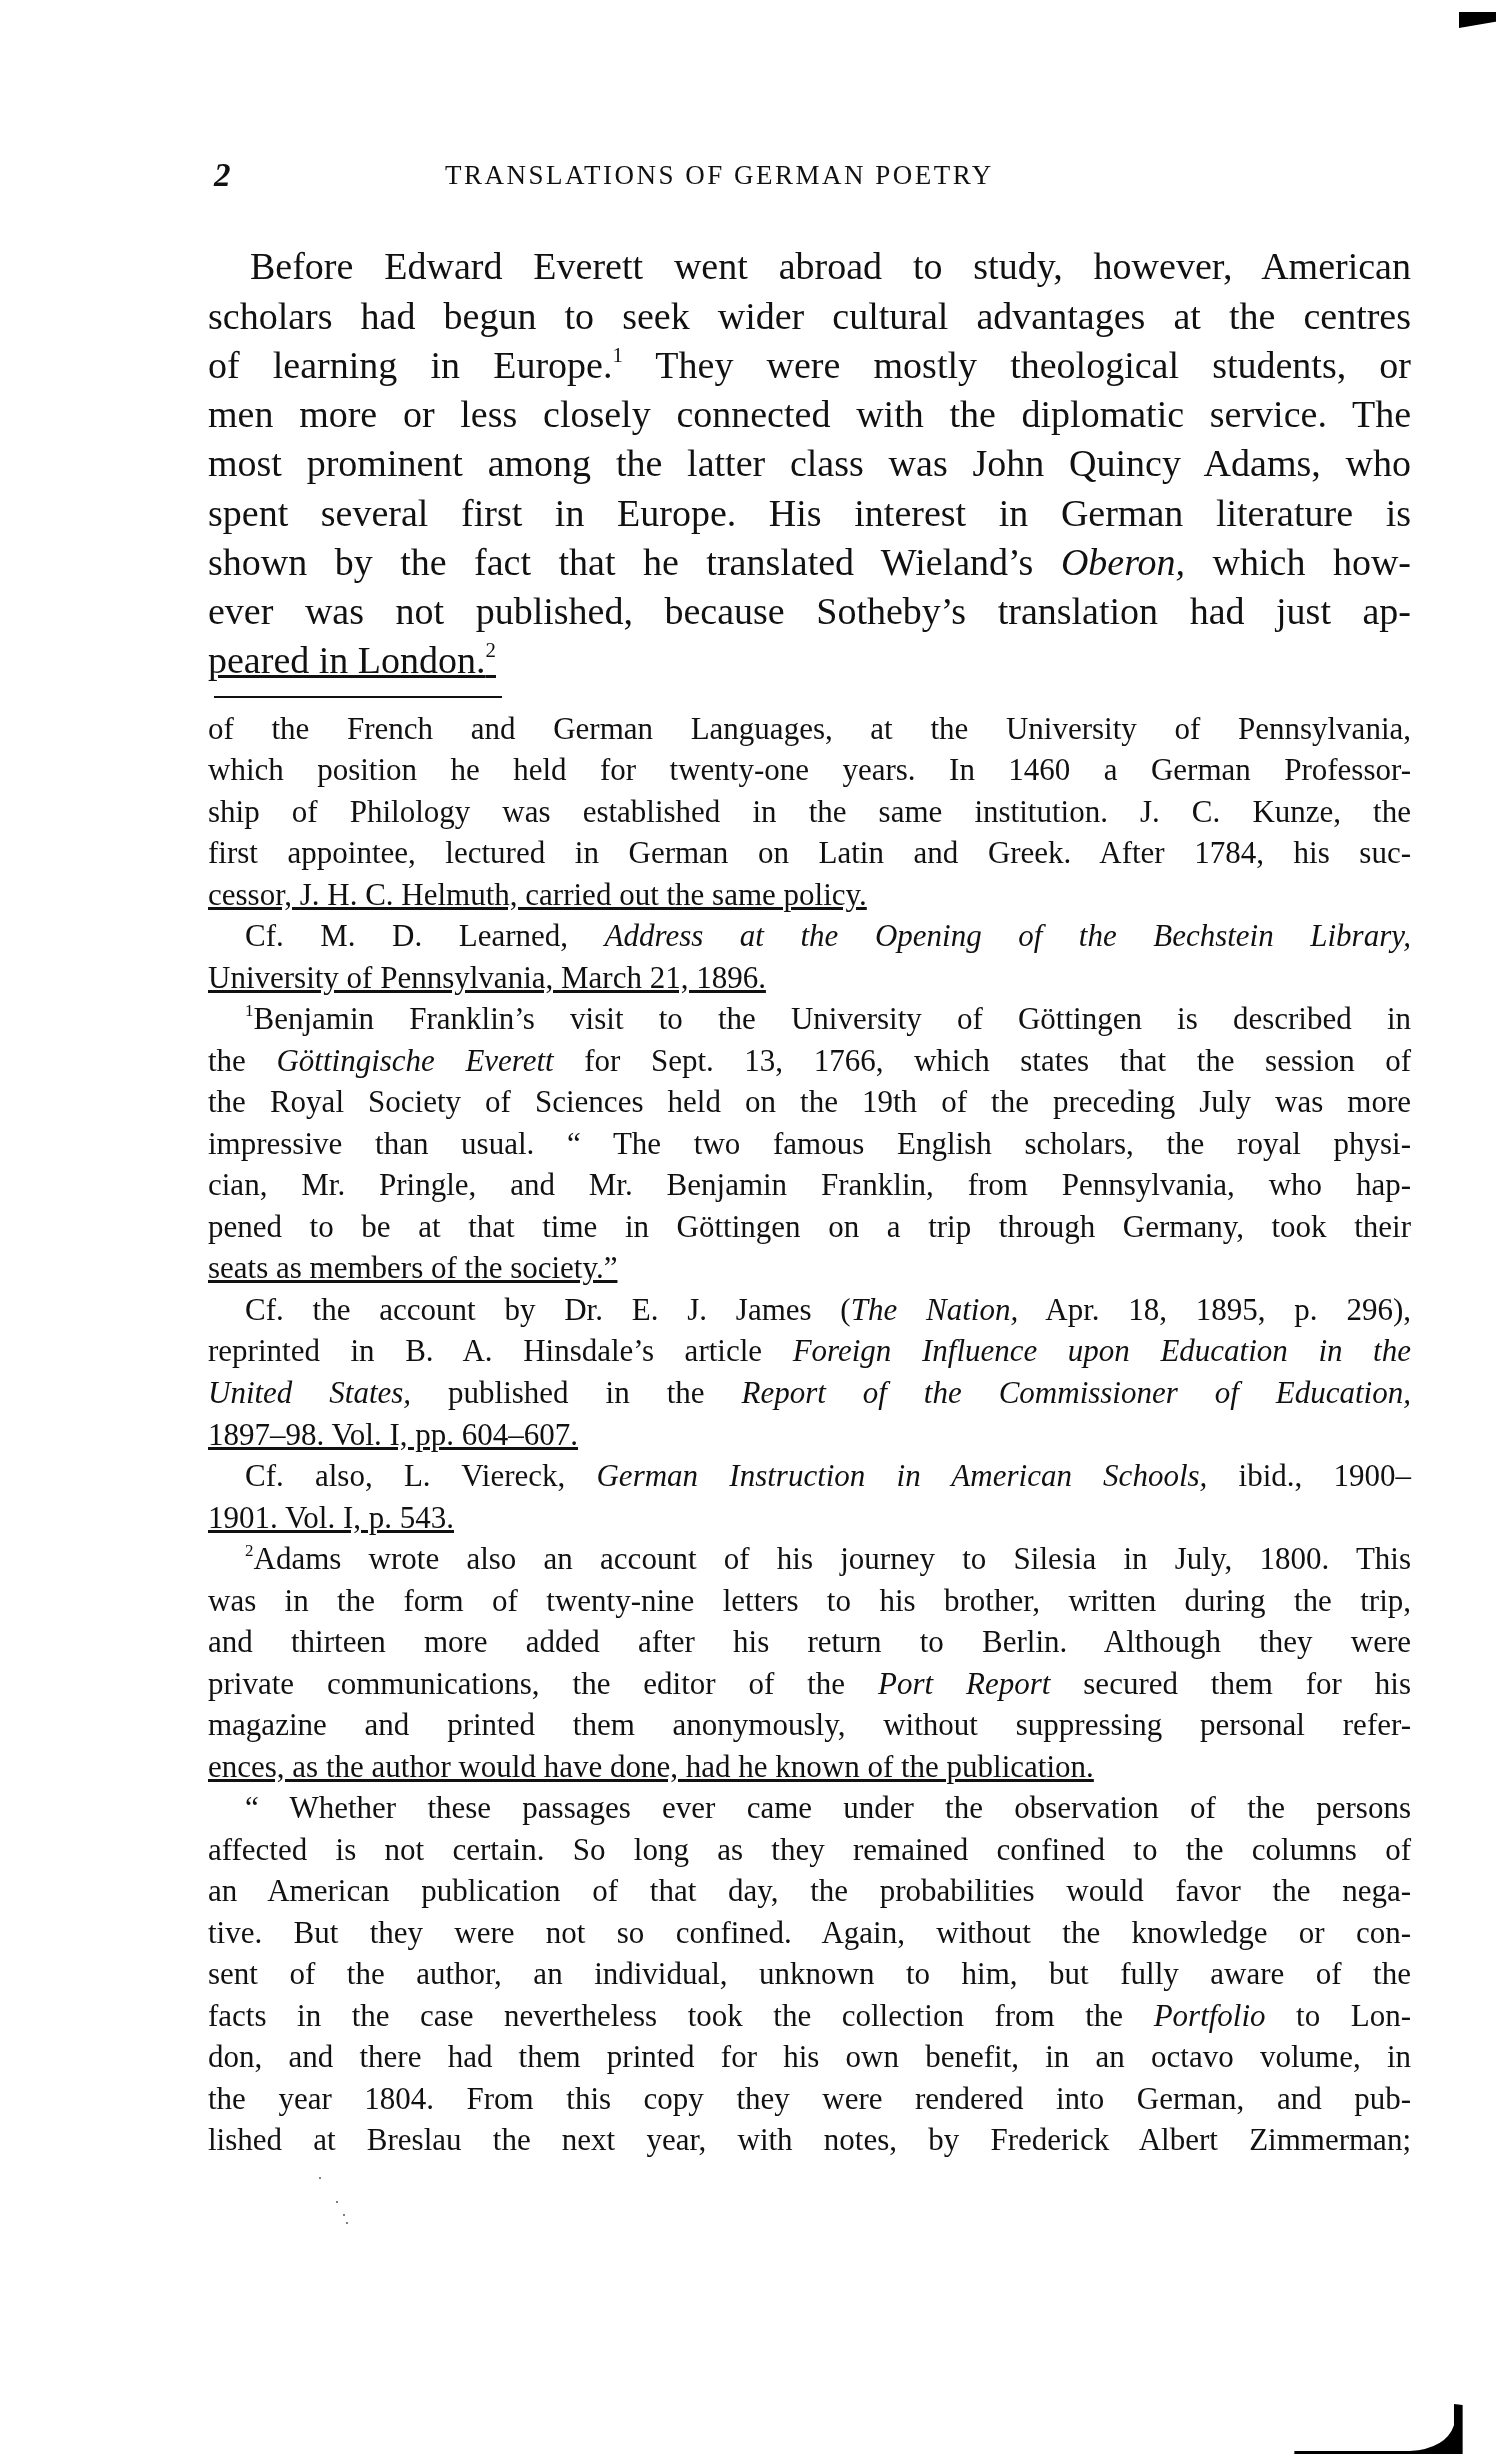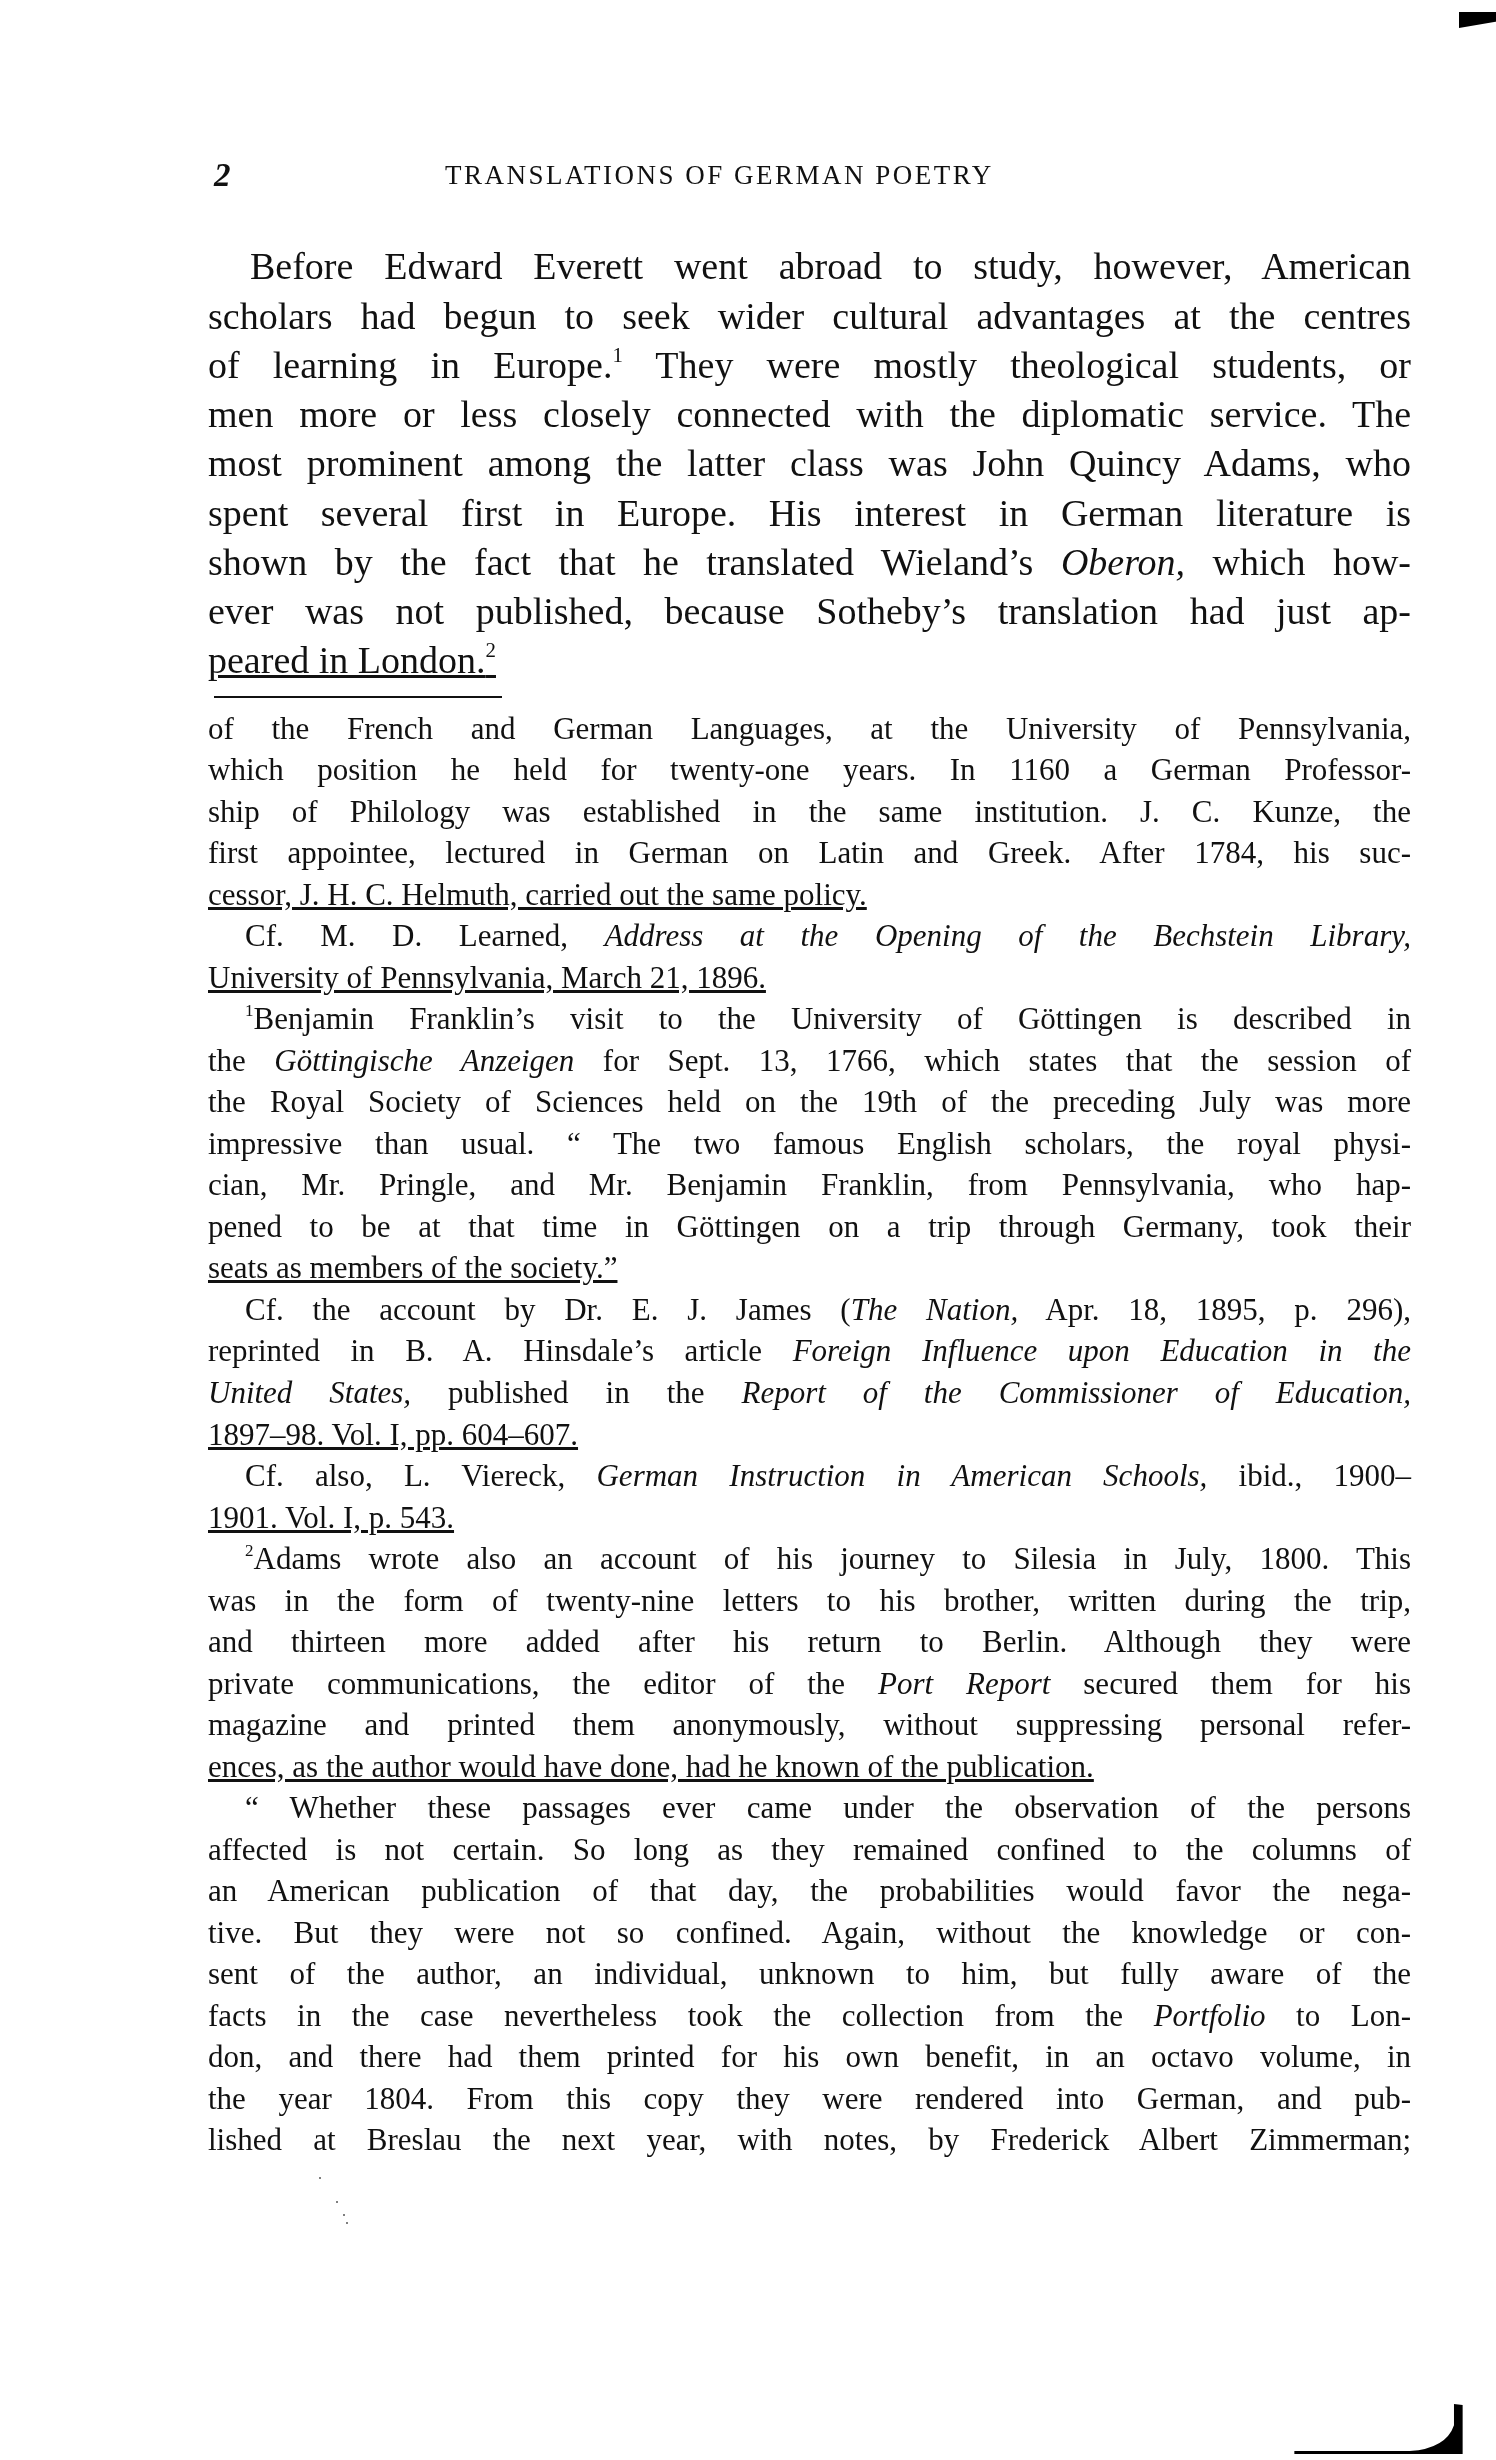--- a/index.html
+++ b/index.html
@@ -44,29 +44,29 @@
     <div class="line body-line" style="top:538px"><span>shown by the fact that he translated Wieland’s </span><i>Oberon,</i><span> which how-</span></div>
     <div class="line body-line" style="top:587px">ever was not published, because Sotheby’s translation had just ap-</div>
     <div class="line body-line last" style="top:636px"><span>peared in London.</span><sup>2</sup></div>
   </div>
 
   <div class="rule"></div>
 
   <div>
 
     <div class="line fn-line" style="top:708px">of the French and German Languages, at the University of Pennsylvania,</div>
-    <div class="line fn-line" style="top:749px">which position he held for twenty-one years.  In 1160 a German Professor-</div>
+    <div class="line fn-line" style="top:749px">which position he held for twenty-one years.  In 1460 a German Professor-</div>
     <div class="line fn-line" style="top:791px">ship of Philology was established in the same institution.  J. C. Kunze, the</div>
     <div class="line fn-line" style="top:832px">first appointee, lectured in German on Latin and Greek.  After 1784, his suc-</div>
     <div class="line fn-line last" style="top:874px">cessor, J. H. C. Helmuth, carried out the same policy.</div>
     <div class="line fn-line fn-indent" style="top:915px"><span>Cf. M. D. Learned, </span><i>Address at the Opening of the Bechstein Library,</i></div>
     <div class="line fn-line last" style="top:957px">University of Pennsylvania, March 21, 1896.</div>
 
     <div class="line fn-line fn-indent" style="top:998px"><sup>1</sup><span>Benjamin Franklin’s visit to the University of Göttingen is described in</span></div>
-    <div class="line fn-line" style="top:1040px"><span>the </span><i>Göttingische Anzeigen</i><span> for Sept. 13, 1766, which states that the session of</span></div>
+    <div class="line fn-line" style="top:1040px"><span>the </span><i>Göttingische Everett</i><span> for Sept. 13, 1766, which states that the session of</span></div>
     <div class="line fn-line" style="top:1081px">the Royal Society of Sciences held on the 19th of the preceding July was more</div>
     <div class="line fn-line" style="top:1123px">impressive than usual.  “ The two famous English scholars, the royal physi-</div>
     <div class="line fn-line" style="top:1164px">cian, Mr. Pringle, and Mr. Benjamin Franklin, from Pennsylvania, who hap-</div>
     <div class="line fn-line" style="top:1206px">pened to be at that time in Göttingen on a trip through Germany, took their</div>
     <div class="line fn-line last" style="top:1247px">seats as members of the society.”</div>
     <div class="line fn-line fn-indent" style="top:1289px"><span>Cf. the account by Dr. E. J. James (</span><i>The Nation,</i><span> Apr. 18, 1895, p. 296),</span></div>
     <div class="line fn-line" style="top:1330px"><span>reprinted in B. A. Hinsdale’s article </span><i>Foreign Influence upon Education in the</i></div>
     <div class="line fn-line" style="top:1372px"><i>United States,</i><span> published in the </span><i>Report of the Commissioner of Education,</i></div>
     <div class="line fn-line last" style="top:1414px">1897–98.  Vol. I, pp. 604–607.</div>
     <div class="line fn-line fn-indent" style="top:1455px"><span>Cf. also, L. Viereck, </span><i>German Instruction in American Schools,</i><span> ibid., 1900–</span></div>

